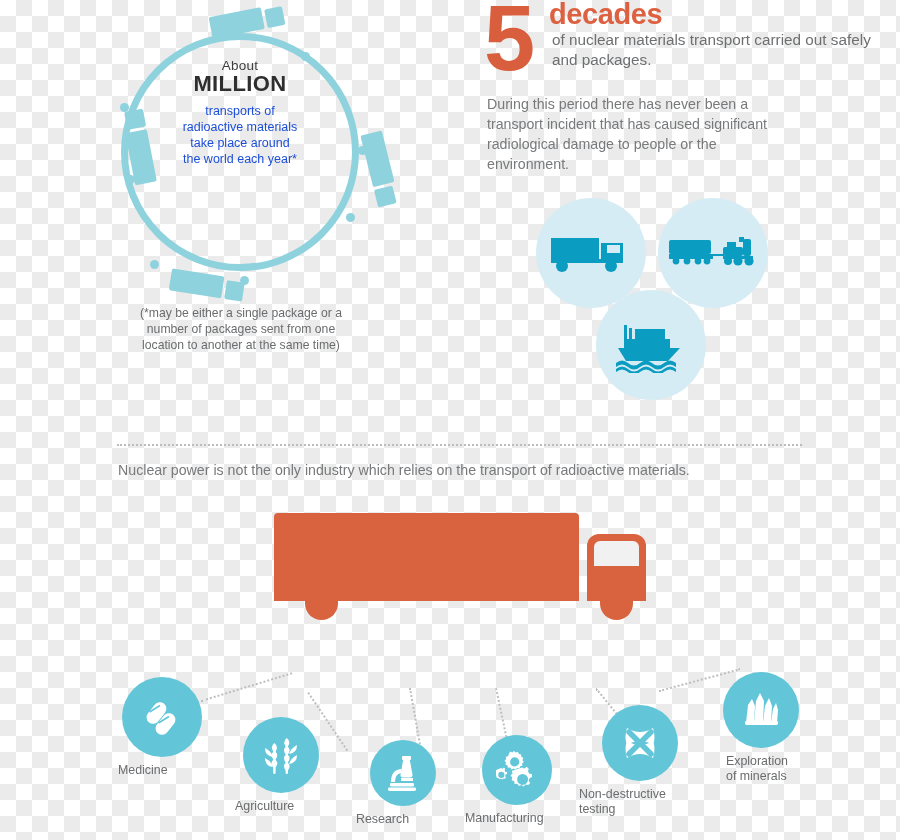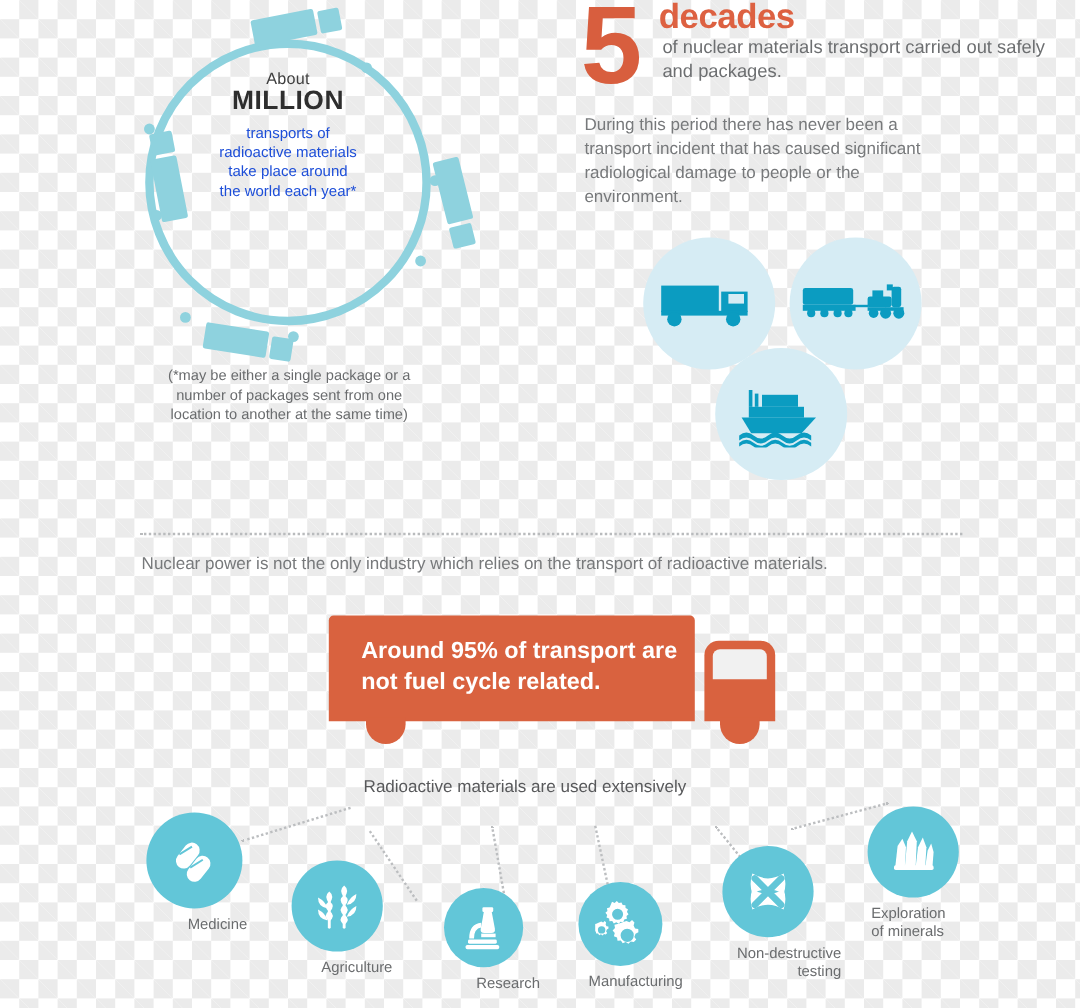--- a/index.html
+++ b/index.html
@@ -250,21 +250,21 @@
     position: absolute;
     left: 0; top: 0;
     border-radius: 50%;
     background: #62c6d8;
     display: flex;
     align-items: center;
     justify-content: center;
   }
   .app-label {
     position: absolute;
-    text-align: right;
+    text-align: left;
     font-size: 12.4px;
     color: #6a6c6e;
     line-height: 1.22;
     white-space: pre-line;
   }
   .dotline {
     position: absolute;
     border-top: 2px dotted #bcbec0;
     transform-origin: 0 0;
   }
@@ -373,28 +373,26 @@
         </svg>
       </div>
     </div>
   </div>
 
   <div id="divider"></div>
   <div id="divider-text">Nuclear power is not the only industry which relies on the transport of radioactive materials.</div>
 
   <div id="truck-banner">
     <div id="banner-box"></div>
-    <div id="banner-text">Around 95% of transport are not fuel cycle related.</div>
     <div id="banner-cab"></div>
     <div id="banner-window"></div>
     <div class="banner-wheel" id="banner-wheel-1"></div>
     <div class="banner-wheel" id="banner-wheel-2"></div>
   </div>
 
-  <div id="apps-caption">Radioactive materials are used extensively</div>
 
   <div class="dotline" style="left:201px; top:700px; width:95px; transform:rotate(-17deg);"></div>
   <div class="dotline" style="left:309px; top:692px; width:70px; transform:rotate(56deg);"></div>
   <div class="dotline" style="left:411px; top:688px; width:65px; transform:rotate(80deg);"></div>
   <div class="dotline" style="left:497px; top:688px; width:78px; transform:rotate(78deg);"></div>
   <div class="dotline" style="left:597px; top:688px; width:64px; transform:rotate(51deg);"></div>
   <div class="dotline" style="left:659px; top:690px; width:84px; transform:rotate(-15deg);"></div>
 
   <div class="app" style="left:122px; top:677px;">
     <div class="app-circle" style="width:80px;height:80px;">

